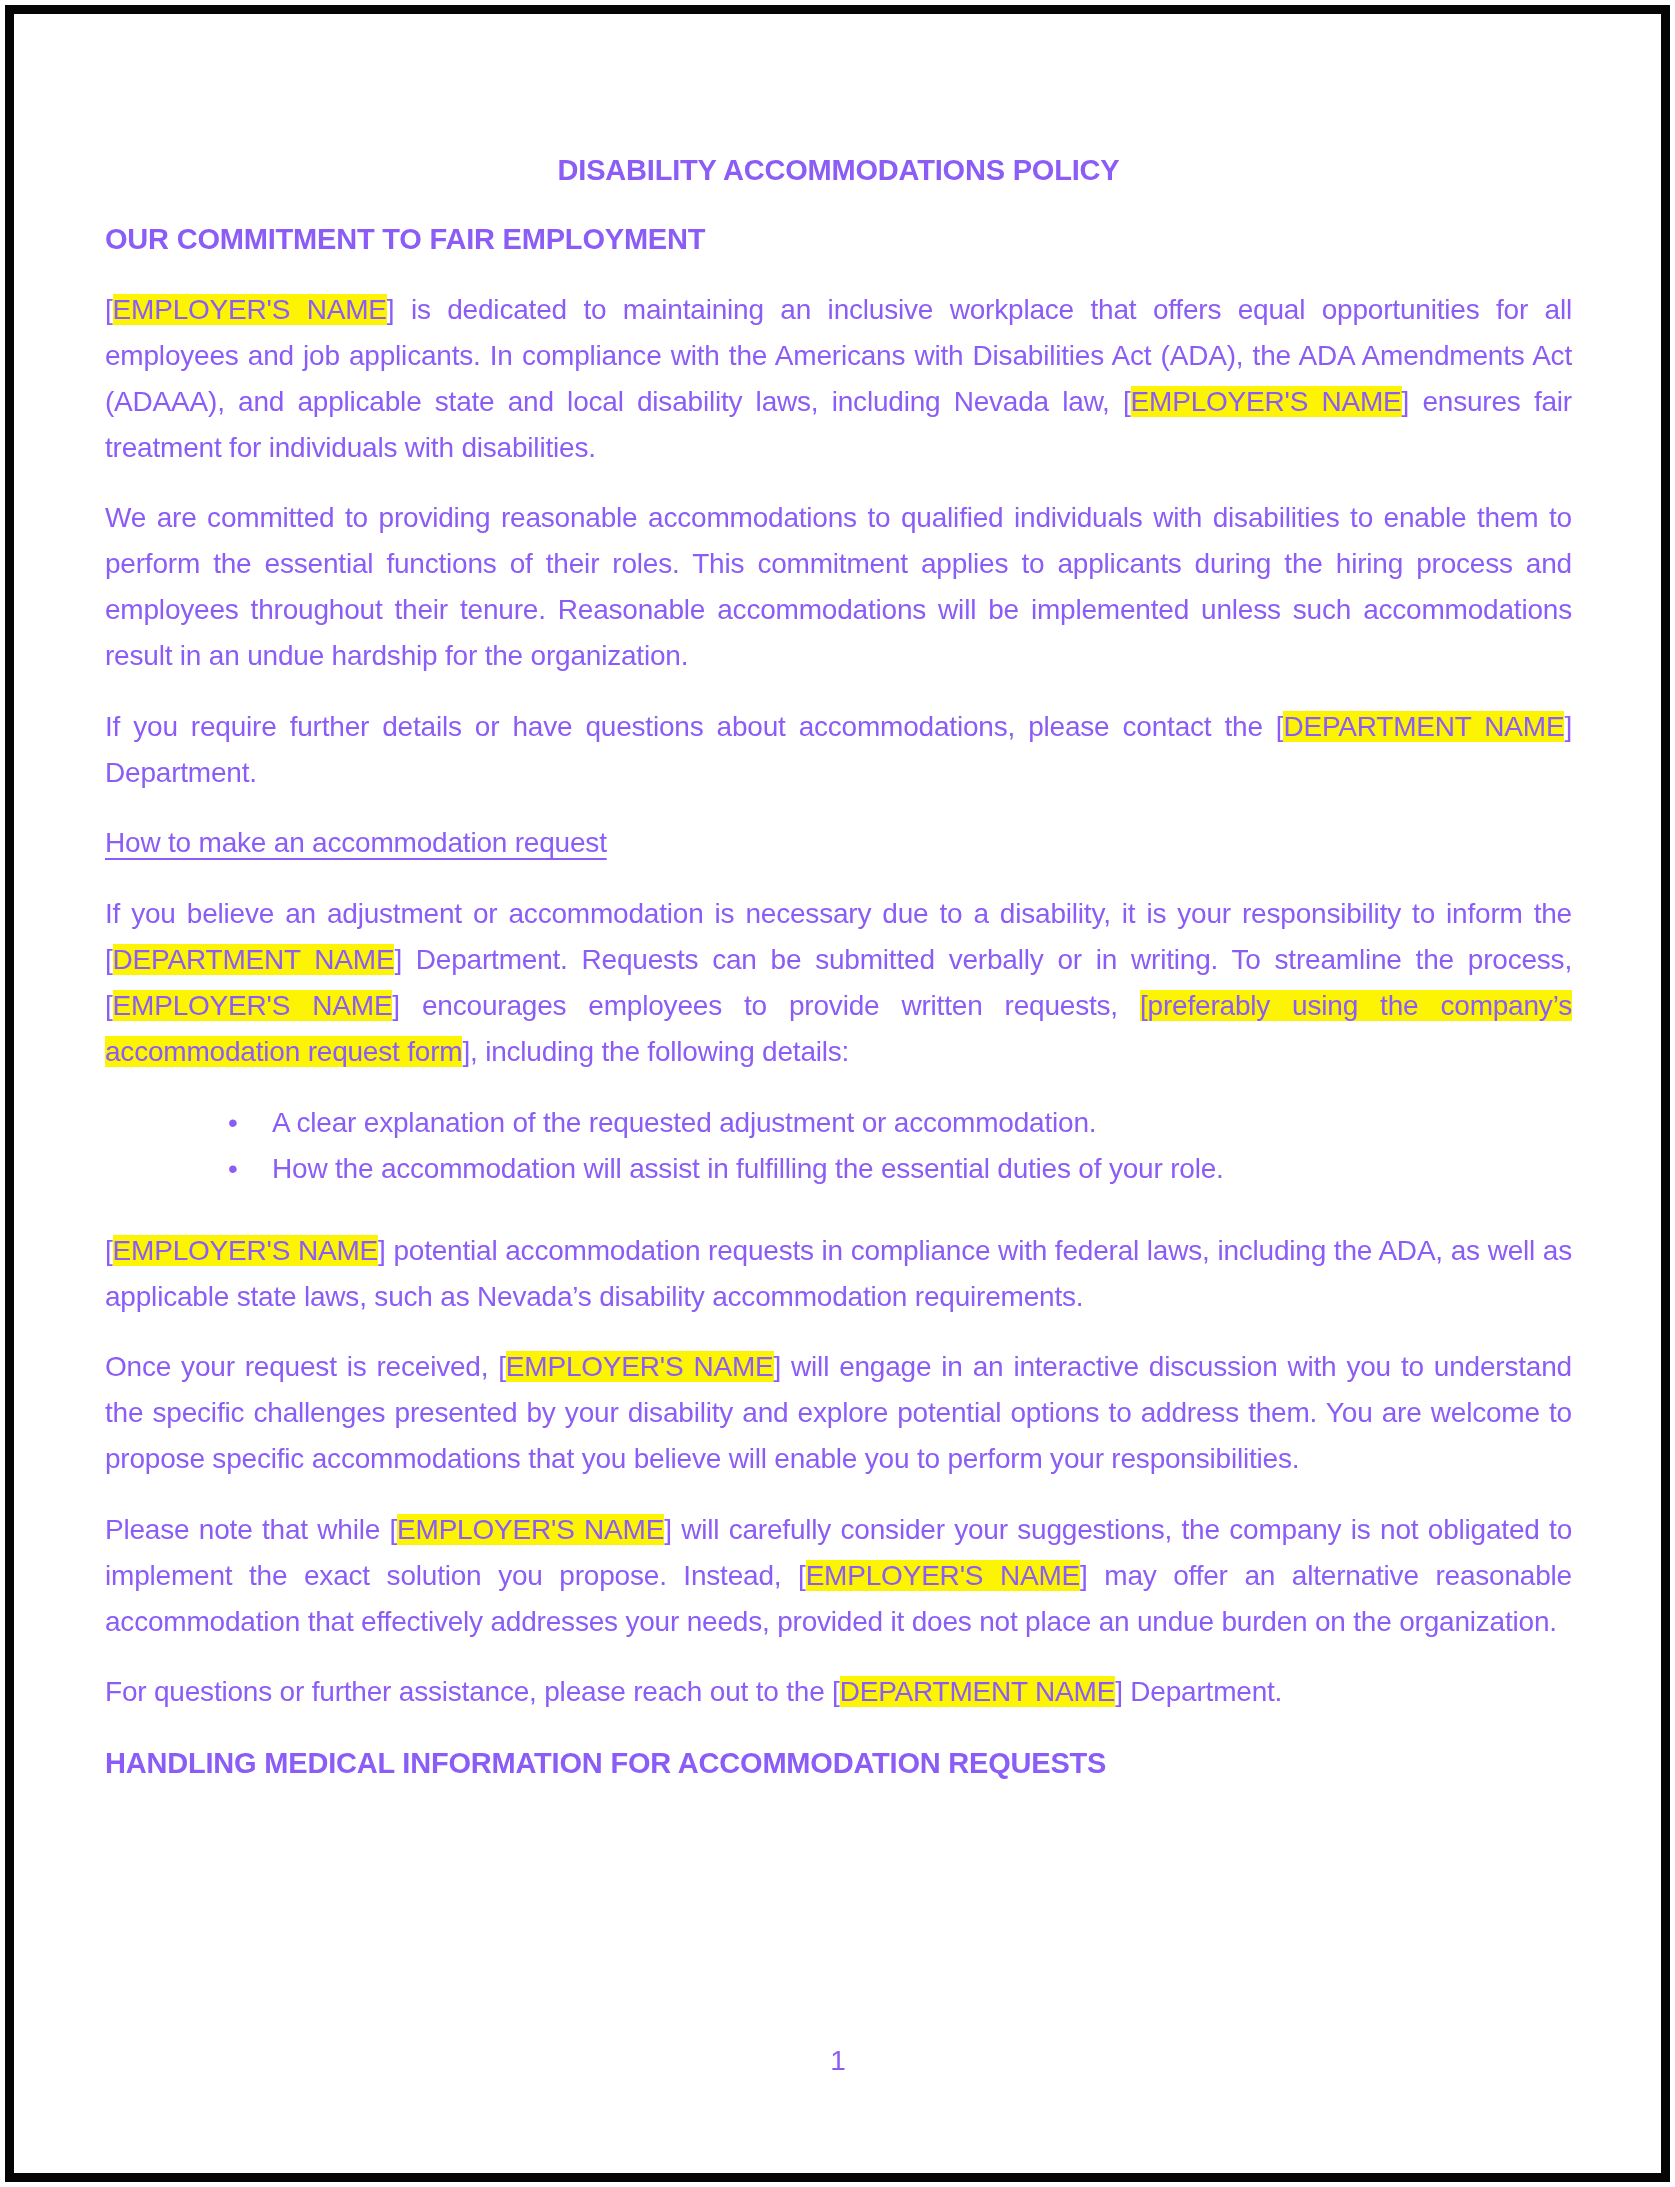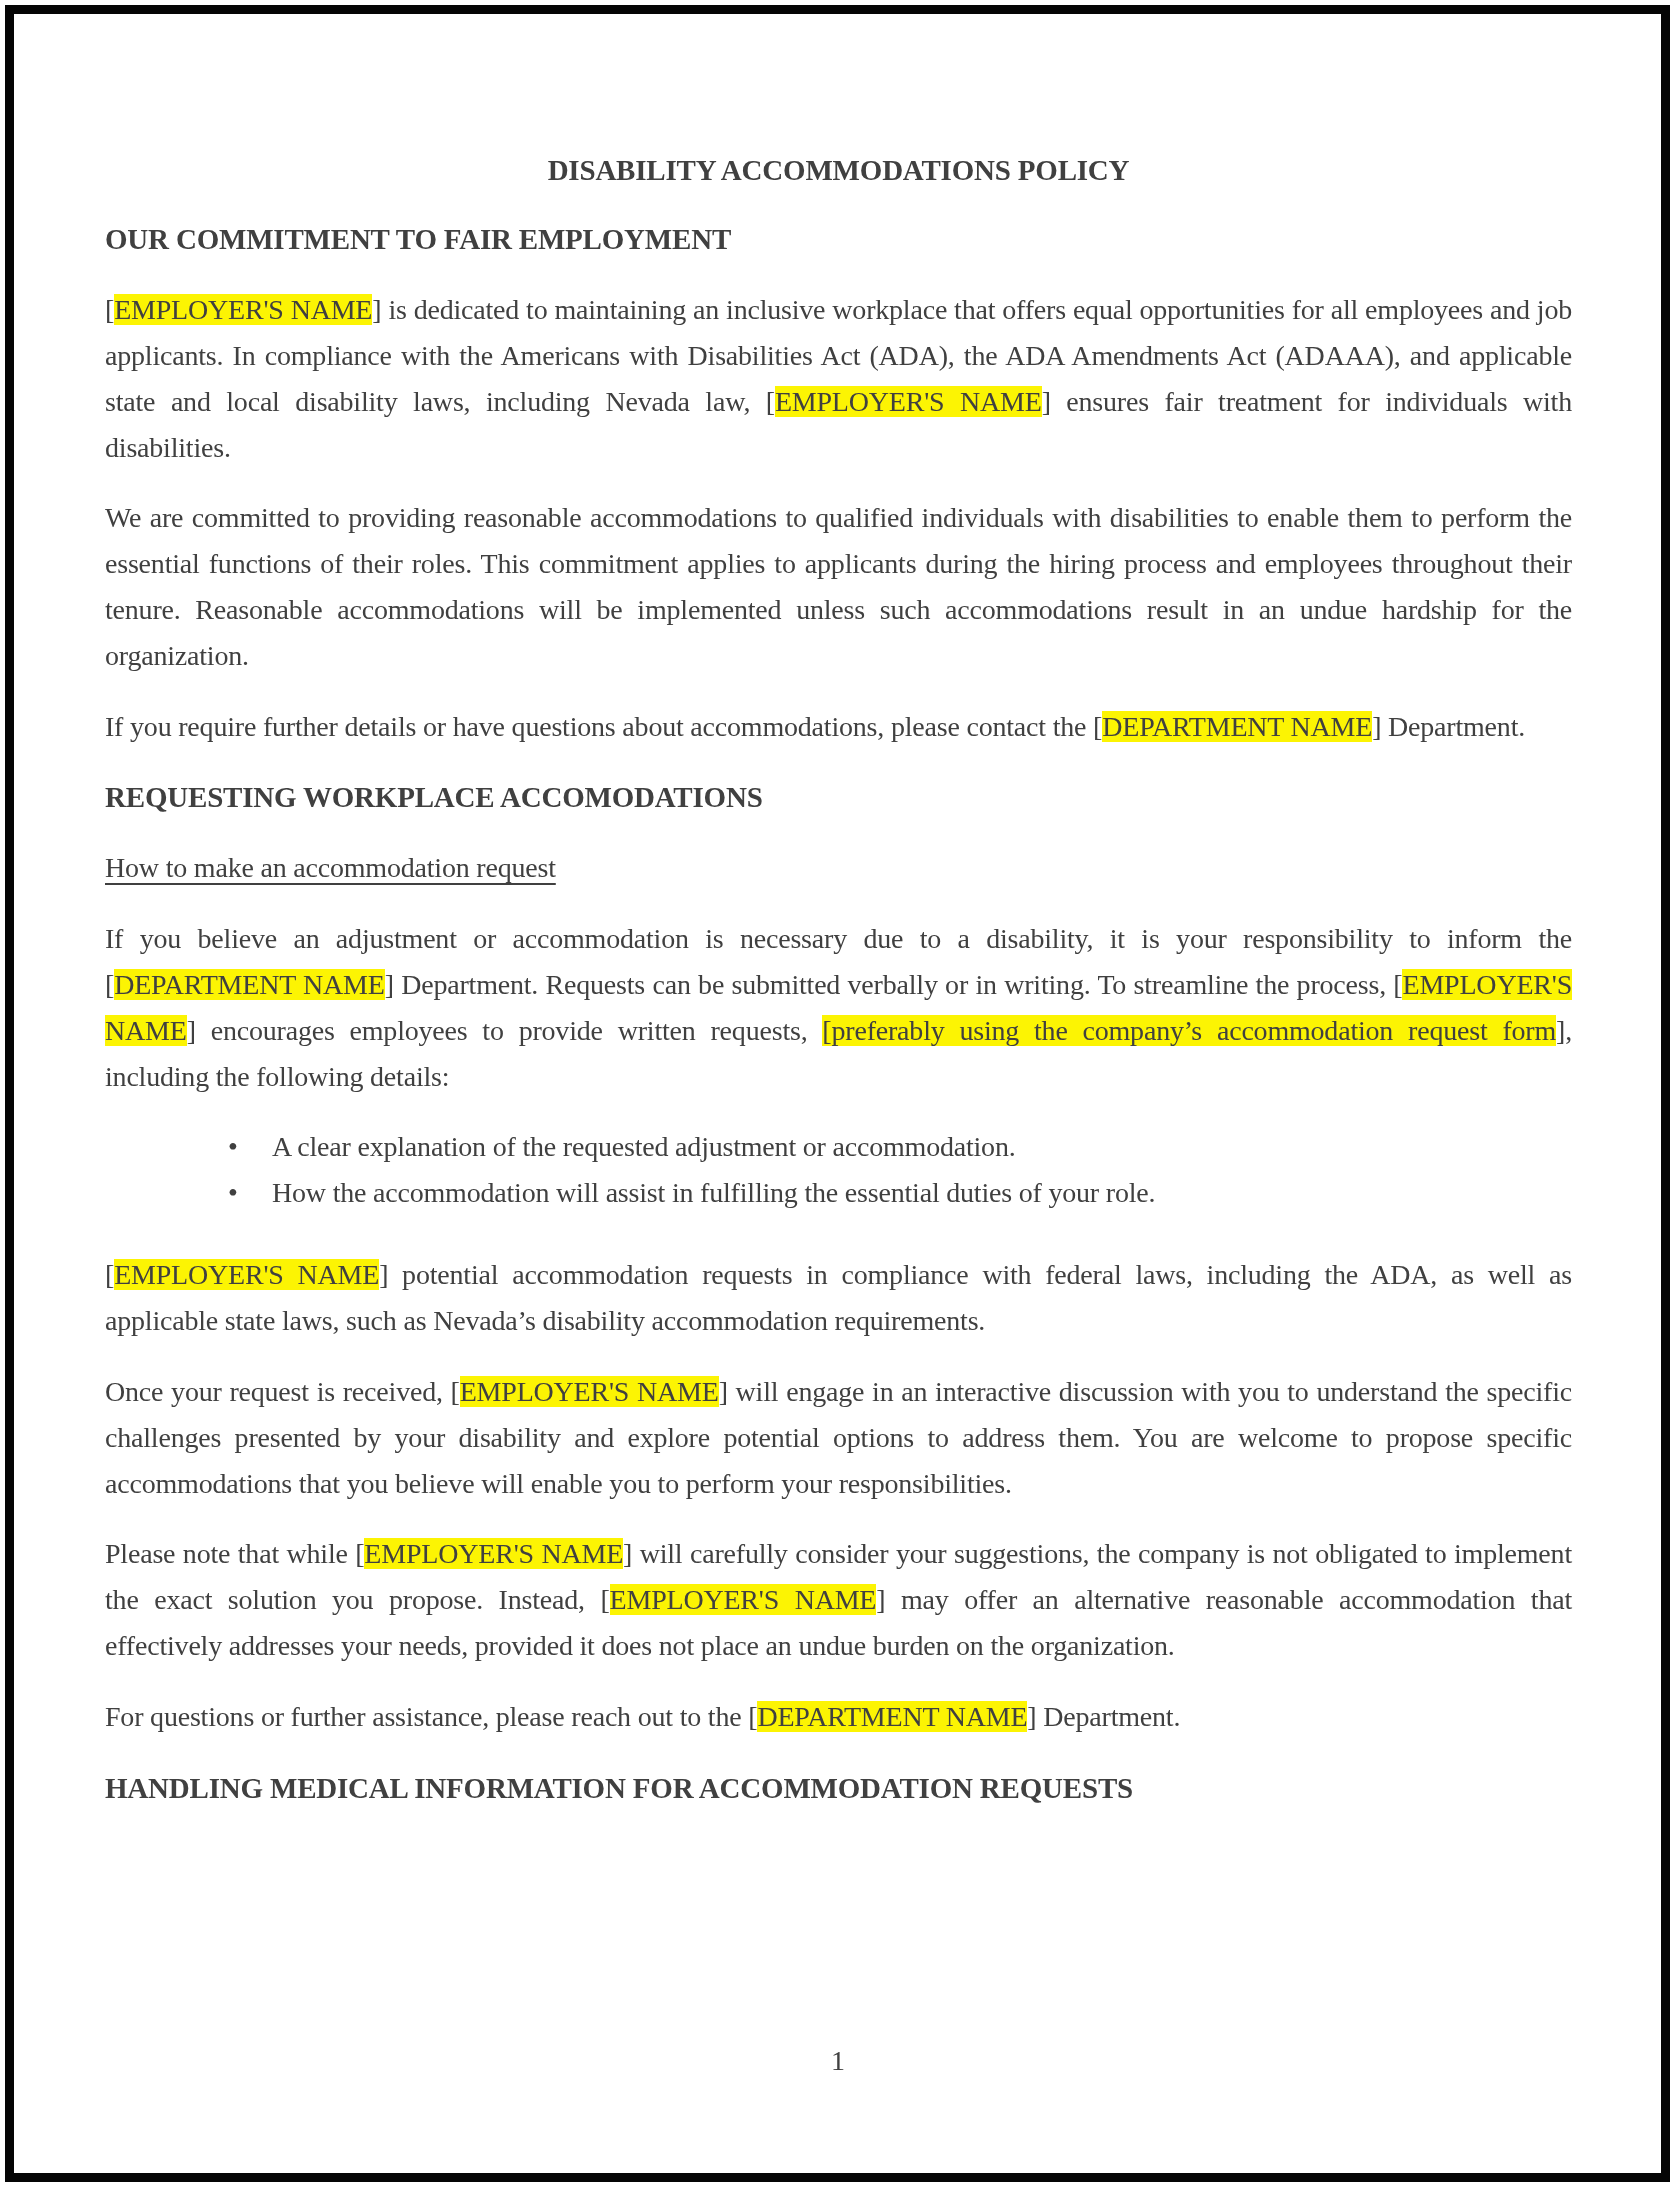--- a/index.html
+++ b/index.html
@@ -6,22 +6,22 @@
     margin: 0;
     padding: 0;
     background: #ffffff;
   }
   .page {
     position: relative;
     width: 1676px;
     height: 2188px;
     background: #ffffff;
     overflow: hidden;
-    font-family: Liberation Serif, serif;
-    color: #404040;
+    font-family: Liberation Sans, sans-serif;
+    color: #8b5cf6;
   }
   .frame {
     position: absolute;
     top: 5.3px; left: 5.3px; right: 6.1px; bottom: 6.1px;
     border: 9.7px solid #050505;
     pointer-events: none;
   }
   .content {
     position: absolute;
     left: 105px;
@@ -93,21 +93,20 @@
     <h1 class="title">DISABILITY ACCOMMODATIONS POLICY</h1>
 
     <h2 class="heading" style="margin-top:4px;">OUR COMMITMENT TO FAIR EMPLOYMENT</h2>
 
     <p class="body-par"><span>[</span><span class="hl" style="background: rgb(252, 244, 3);">EMPLOYER'S NAME</span><span>] is dedicated to maintaining an inclusive workplace that offers equal opportunities for all employees and job applicants. In compliance with the Americans with Disabilities Act (ADA), the ADA Amendments Act (ADAAA), and applicable state and local disability laws, including Nevada law, [</span><span class="hl" style="background: rgb(252, 244, 3);">EMPLOYER'S NAME</span><span>] ensures fair treatment for individuals with disabilities.</span></p>
 
     <p class="body-par"><span>We are committed to providing reasonable accommodations to qualified individuals with disabilities to enable them to perform the essential functions of their roles. This commitment applies to applicants during the hiring process and employees throughout their tenure. Reasonable accommodations will be implemented unless such accommodations result in an undue hardship for the organization.</span></p>
 
     <p class="body-par"><span>If you require further details or have questions about accommodations, please contact the [</span><span class="hl" style="background: rgb(252, 244, 3);">DEPARTMENT NAME</span><span>] Department.</span></p>
 
-    <h2 class="heading">REQUESTING WORKPLACE ACCOMODATIONS</h2>
 
     <h3 class="subheading">How to make an accommodation request</h3>
 
     <p class="body-par"><span>If you believe an adjustment or accommodation is necessary due to a disability, it is your responsibility to inform the [</span><span class="hl" style="background: rgb(252, 244, 3);">DEPARTMENT NAME</span><span>] Department. Requests can be submitted verbally or in writing. To streamline the process, [</span><span class="hl" style="background: rgb(252, 244, 3);">EMPLOYER'S NAME</span><span>] encourages employees to provide written requests, </span><span class="hl" style="background: rgb(252, 244, 3);">[preferably using the company’s accommodation request form</span><span>], including the following details:</span></p>
 
     <ul class="bullet-list">
       <li>A clear explanation of the requested adjustment or accommodation.</li>
       <li>How the accommodation will assist in fulfilling the essential duties of your role.</li>
     </ul>
 

